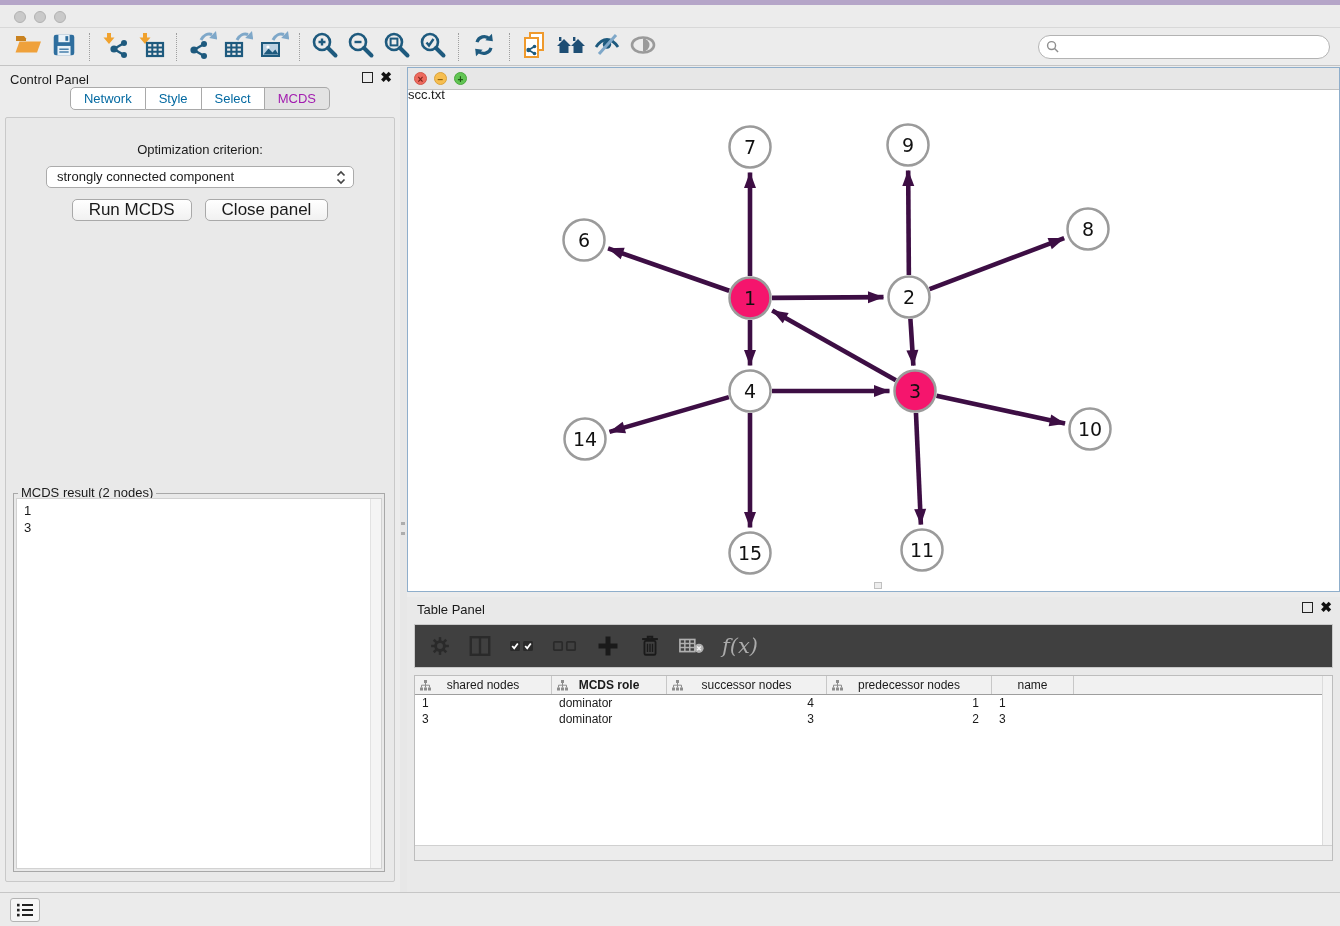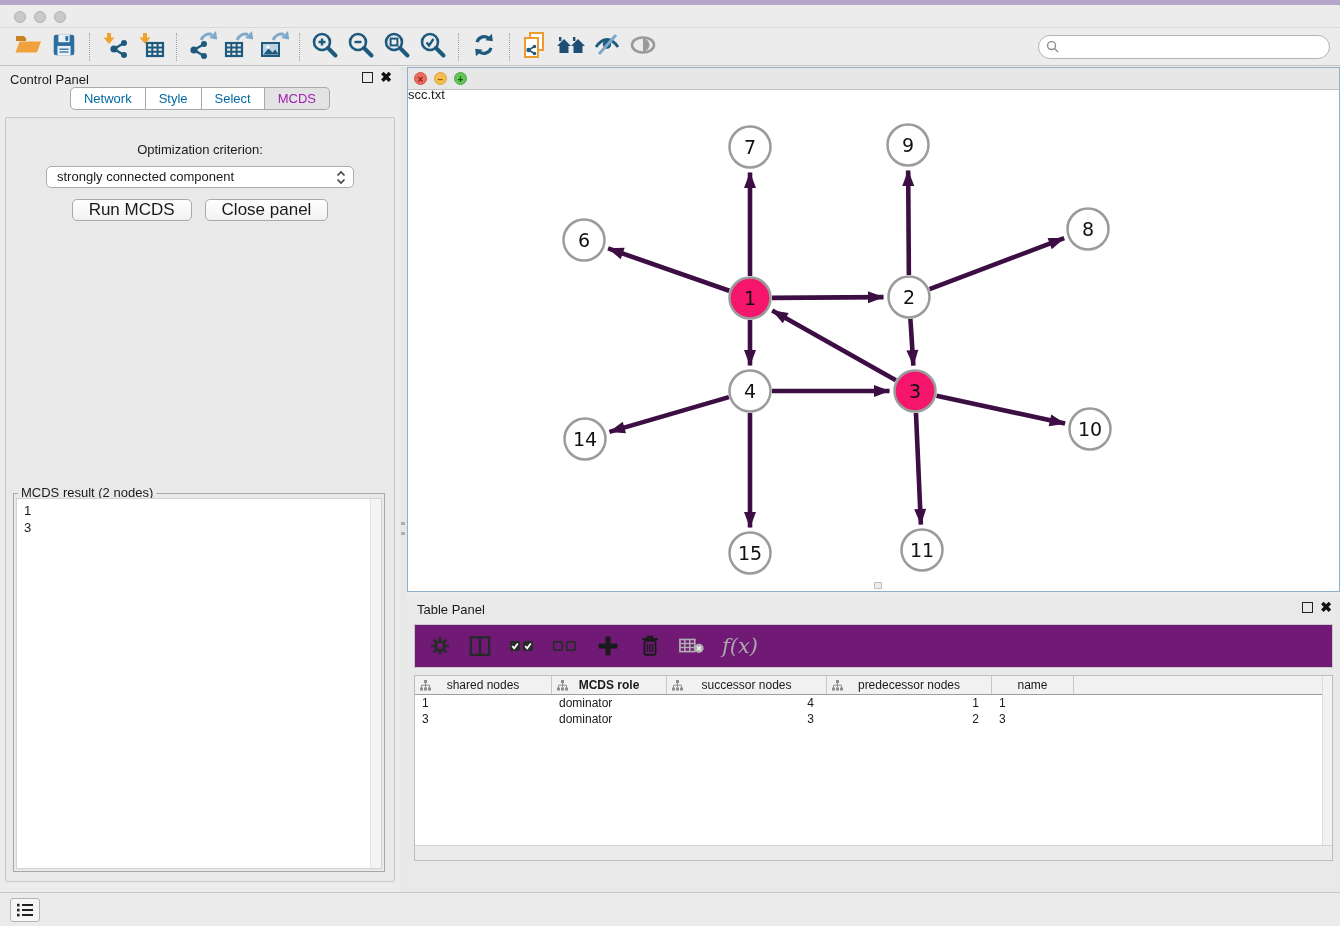--- a/index.html
+++ b/index.html
@@ -80,21 +80,21 @@
   .tl-yellow { left:26px; background:#F6BE50; border:1px solid #DBA33B; color:#8A5D08; }
   .tl-green { left:46px; background:#62C554; border:1px solid #4BA83F; color:#1D5814; }
   .graph-area { position:absolute; left:0; right:0; top:22px; bottom:0; }
   .graph-area svg { width:100%; height:100%; display:block; }
   .resize-handle { position:absolute; left:50%; bottom:2px; width:8px; height:7px;
     background:#EDEDED; border:1px solid #C0C0C0; }
 
   
   .table-panel { position:absolute; left:407px; top:597px; right:0; bottom:34px; background:#E9E9E9; }
   .tp-toolbar { position:absolute; left:7px; right:7px; top:27px; height:44px;
-    background:#701a75; border:1px solid #C9C9C9; display:flex; align-items:center;
+    background:#404040; border:1px solid #C9C9C9; display:flex; align-items:center;
     gap:17px; padding-left:14px; }
   .tp-ic { display:flex; align-items:center; justify-content:center; }
   .fx { font-family:"DejaVu Serif", serif; font-style:italic; font-size:21px; color:#ABABAB; }
   .table-wrap { position:absolute; left:7px; right:7px; top:78px; bottom:31px;
     background:#fff; border:1px solid #BDBDBD; overflow:hidden; }
   .thead { display:flex; height:19px; background:#F1F1F1; border-bottom:1px solid #9E9E9E; }
   .th { position:relative; display:flex; align-items:center; justify-content:center;
     font-size:12px; border-right:1px solid #C8C8C8; height:100%; flex:0 0 auto; }
   .th svg { position:absolute; left:5px; top:4px; }
   .tr { display:flex; height:16px; }

